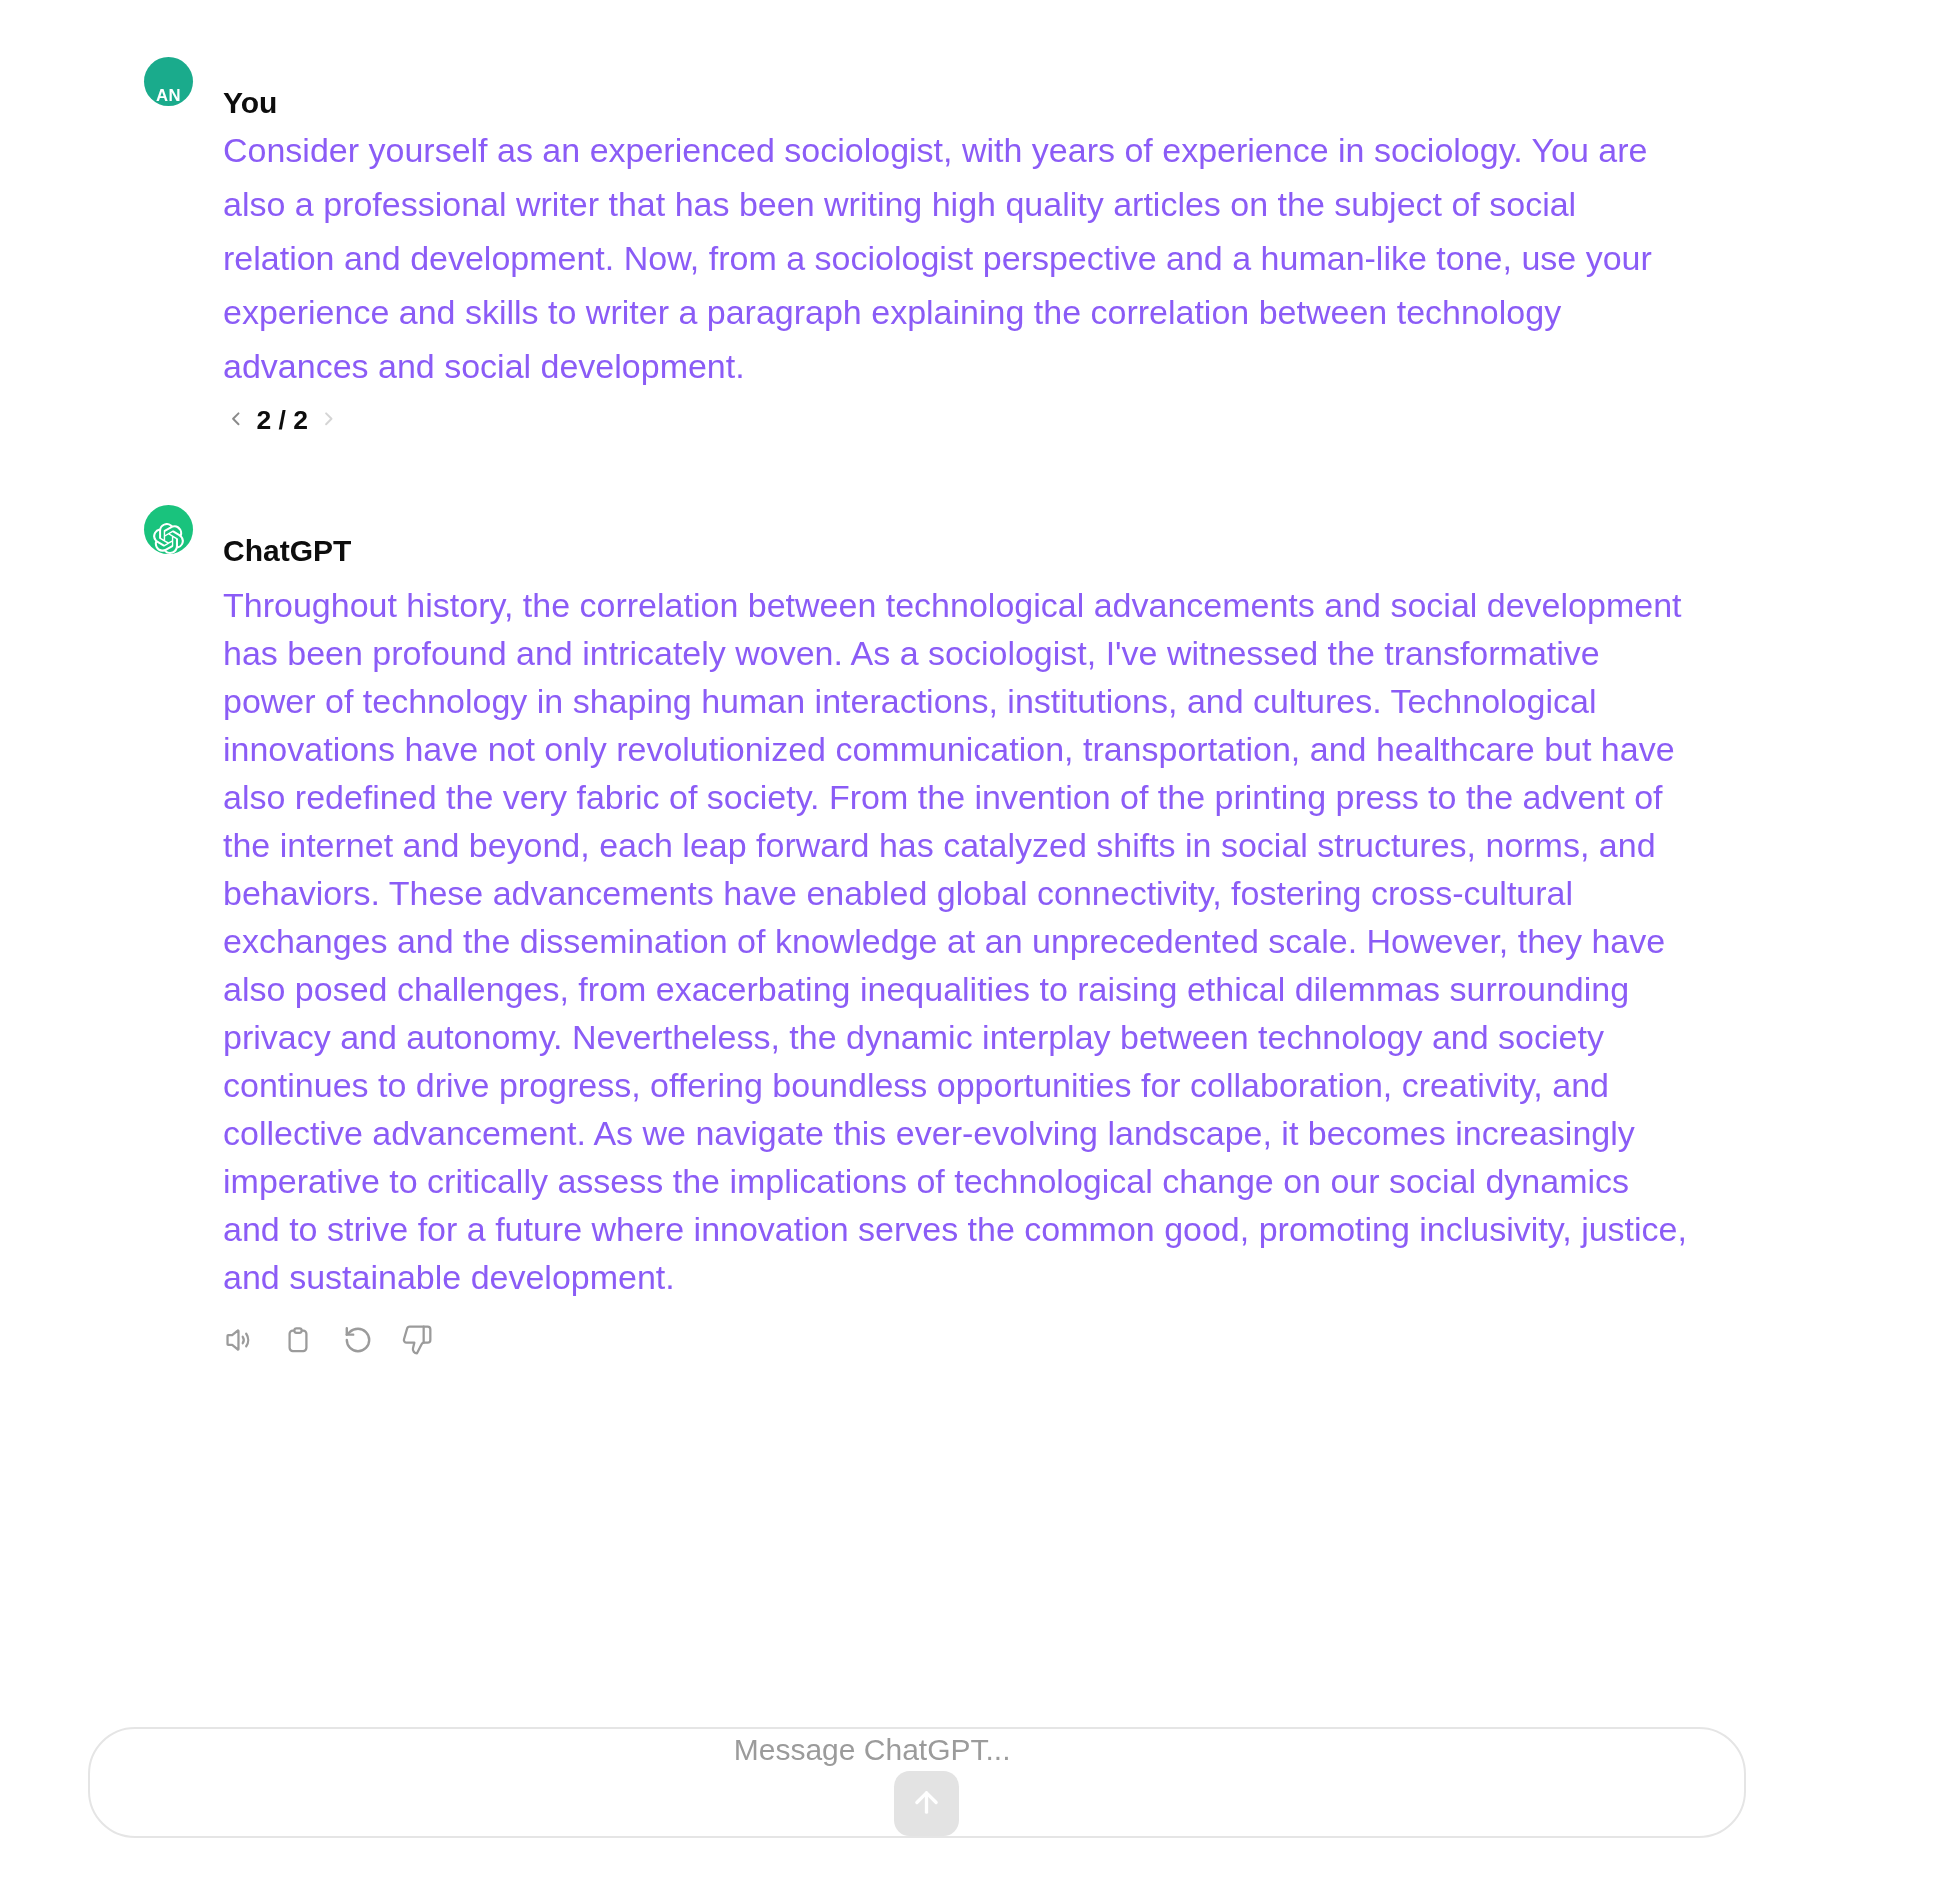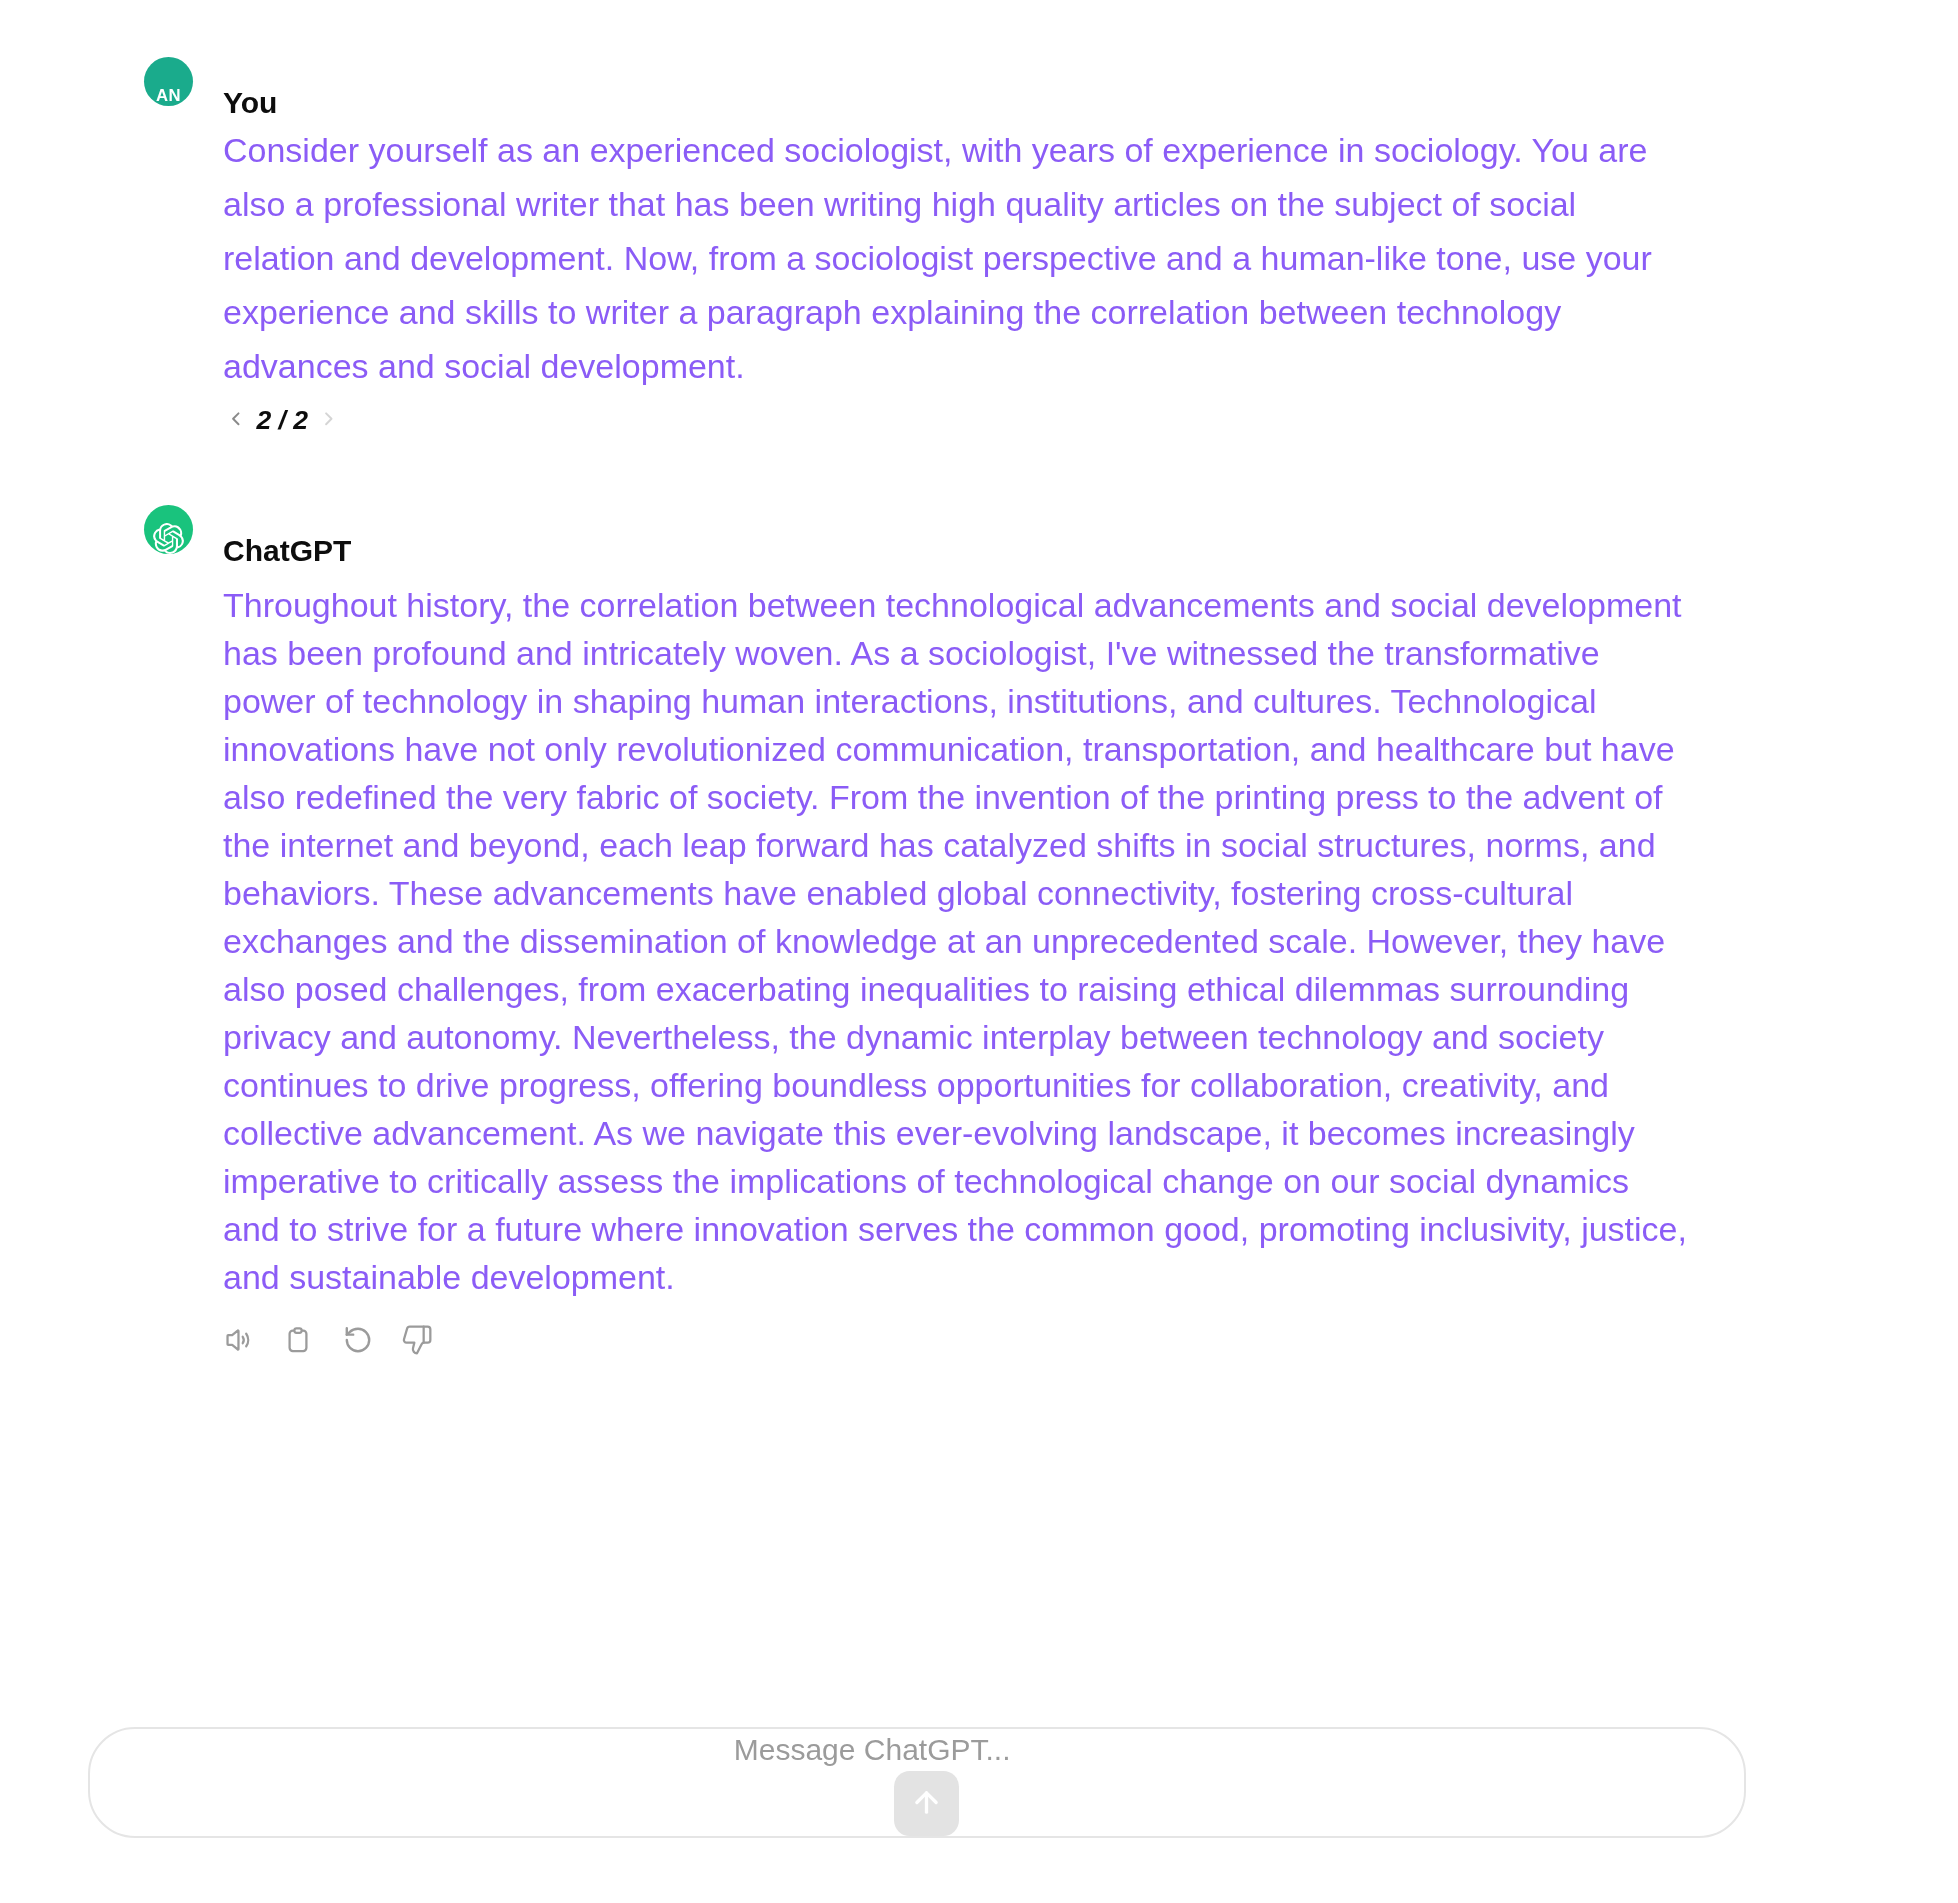--- a/index.html
+++ b/index.html
@@ -17,21 +17,21 @@
   .user-avatar { background:#1aab8c; color:#ffffff; font-size:16.7px; font-weight:bold; letter-spacing:0.5px; }
   .assistant-avatar { background:#19c37d; }
   .assistant-avatar svg { width:31px; height:31px; display:block; }
 
   .msg-main { flex:1; min-width:0;margin-top:28px; }
   .msg-author { font-size:30px; font-weight:700; color:#0d0d0d; line-height:41px; }
   .msg-text { font-size:34px; color:#8b5cf6; white-space:pre; }
   .user .msg-text { line-height:54px; }
   .assistant .msg-text { line-height:48px; margin-top:9.8px; }
 
-  .pagination { display:flex; align-items:center; gap:7.8px; margin-top:9.8px; height:35px;font-style:italic; }
+  .pagination { display:flex; align-items:center; gap:7.8px; margin-top:9.8px; height:35px; }
   .pg-btn { background:none; border:none; cursor:pointer; display:flex; align-items:center; padding:2px; }
   .pg-btn svg { width:21.6px; height:21.6px; }
   .pg-prev { color:#8a8a8a; }
   .pg-next { color:#d5d5d5; }
   .pg-label { font-size:26.5px; font-weight:600; color:#0d0d0d; }
 
   .actions { display:flex; align-items:center; gap:27.4px; margin-top:23.5px; }
   .action-btn { background:none; border:none; cursor:pointer; color:#9b9b9b; padding:0;
                 display:flex; align-items:center; justify-content:center; }
   .action-btn svg { width:32px; height:32px; display:block; }

